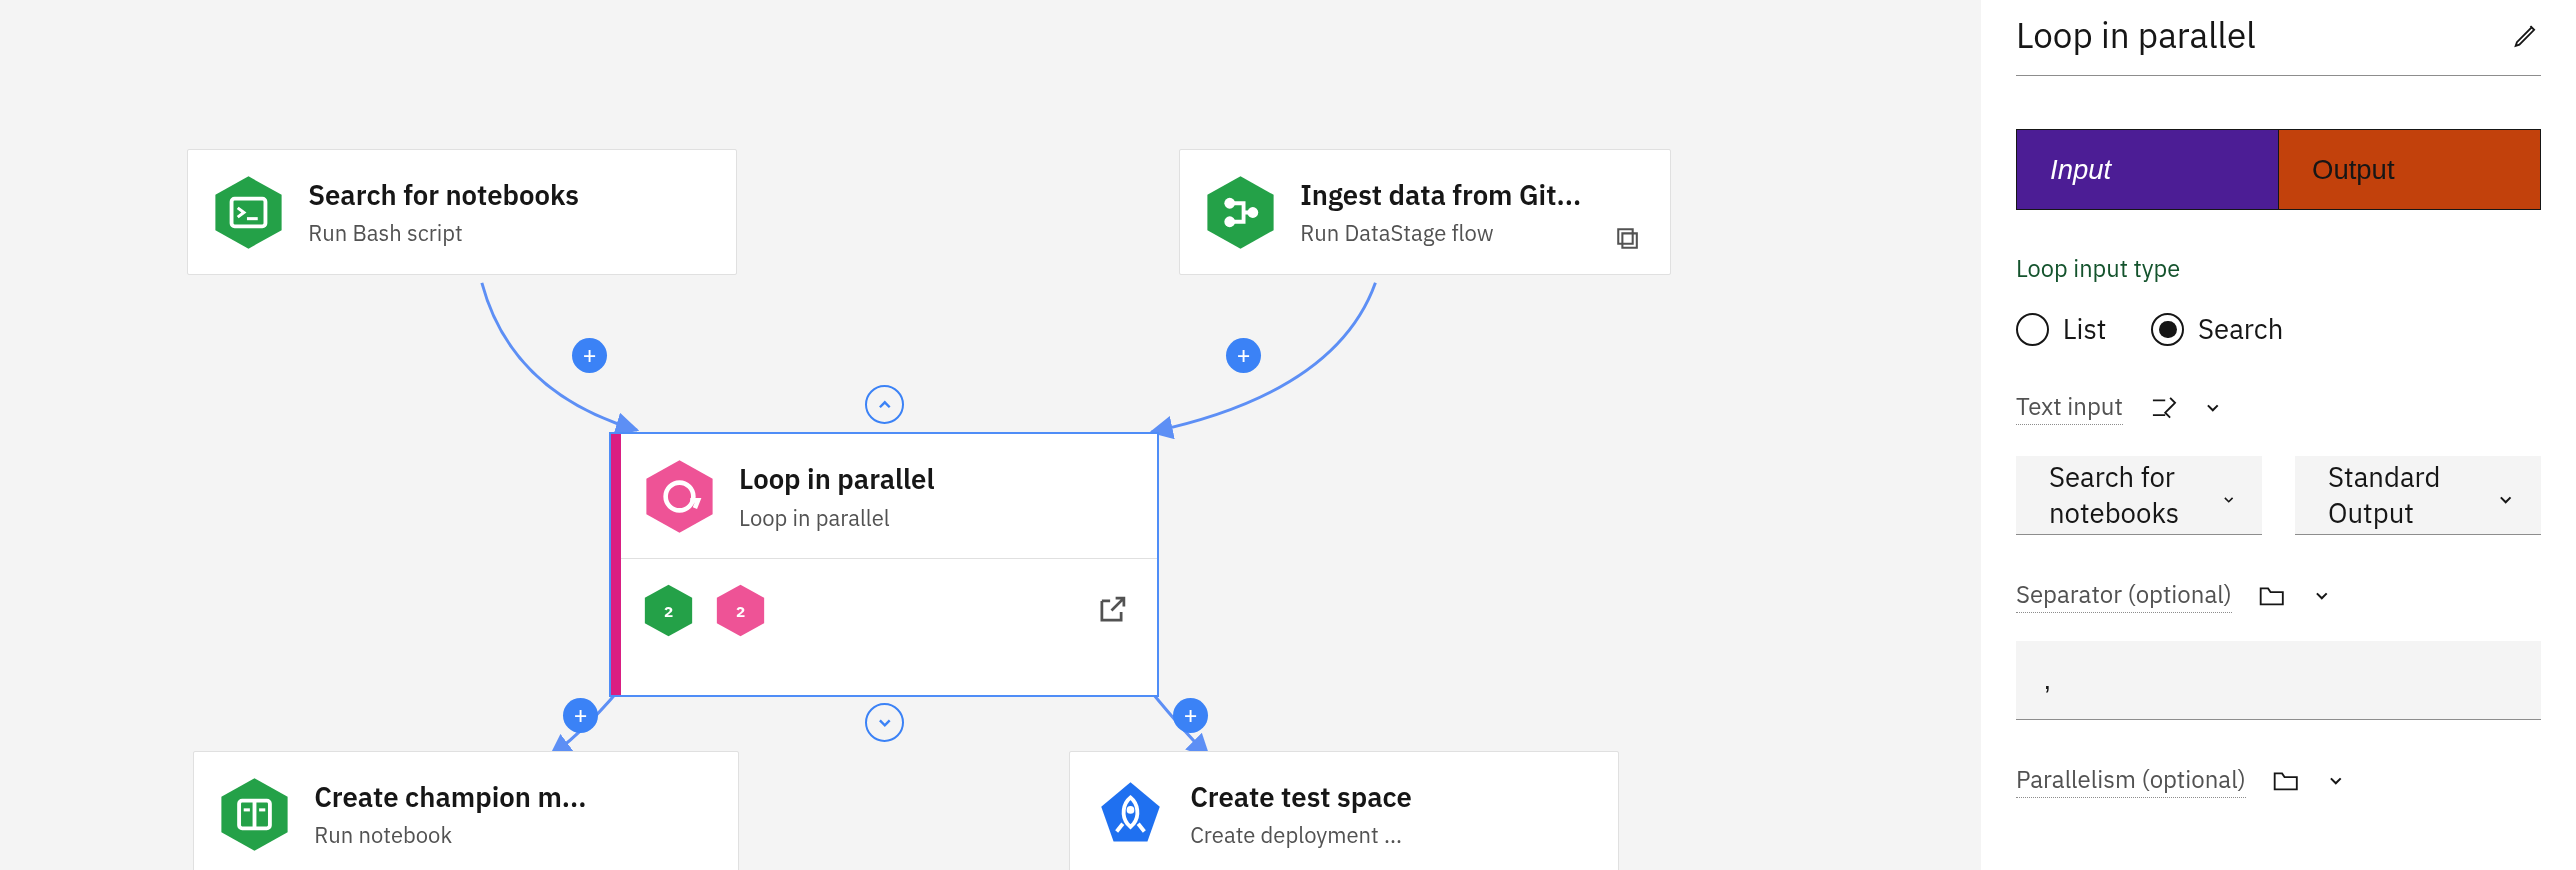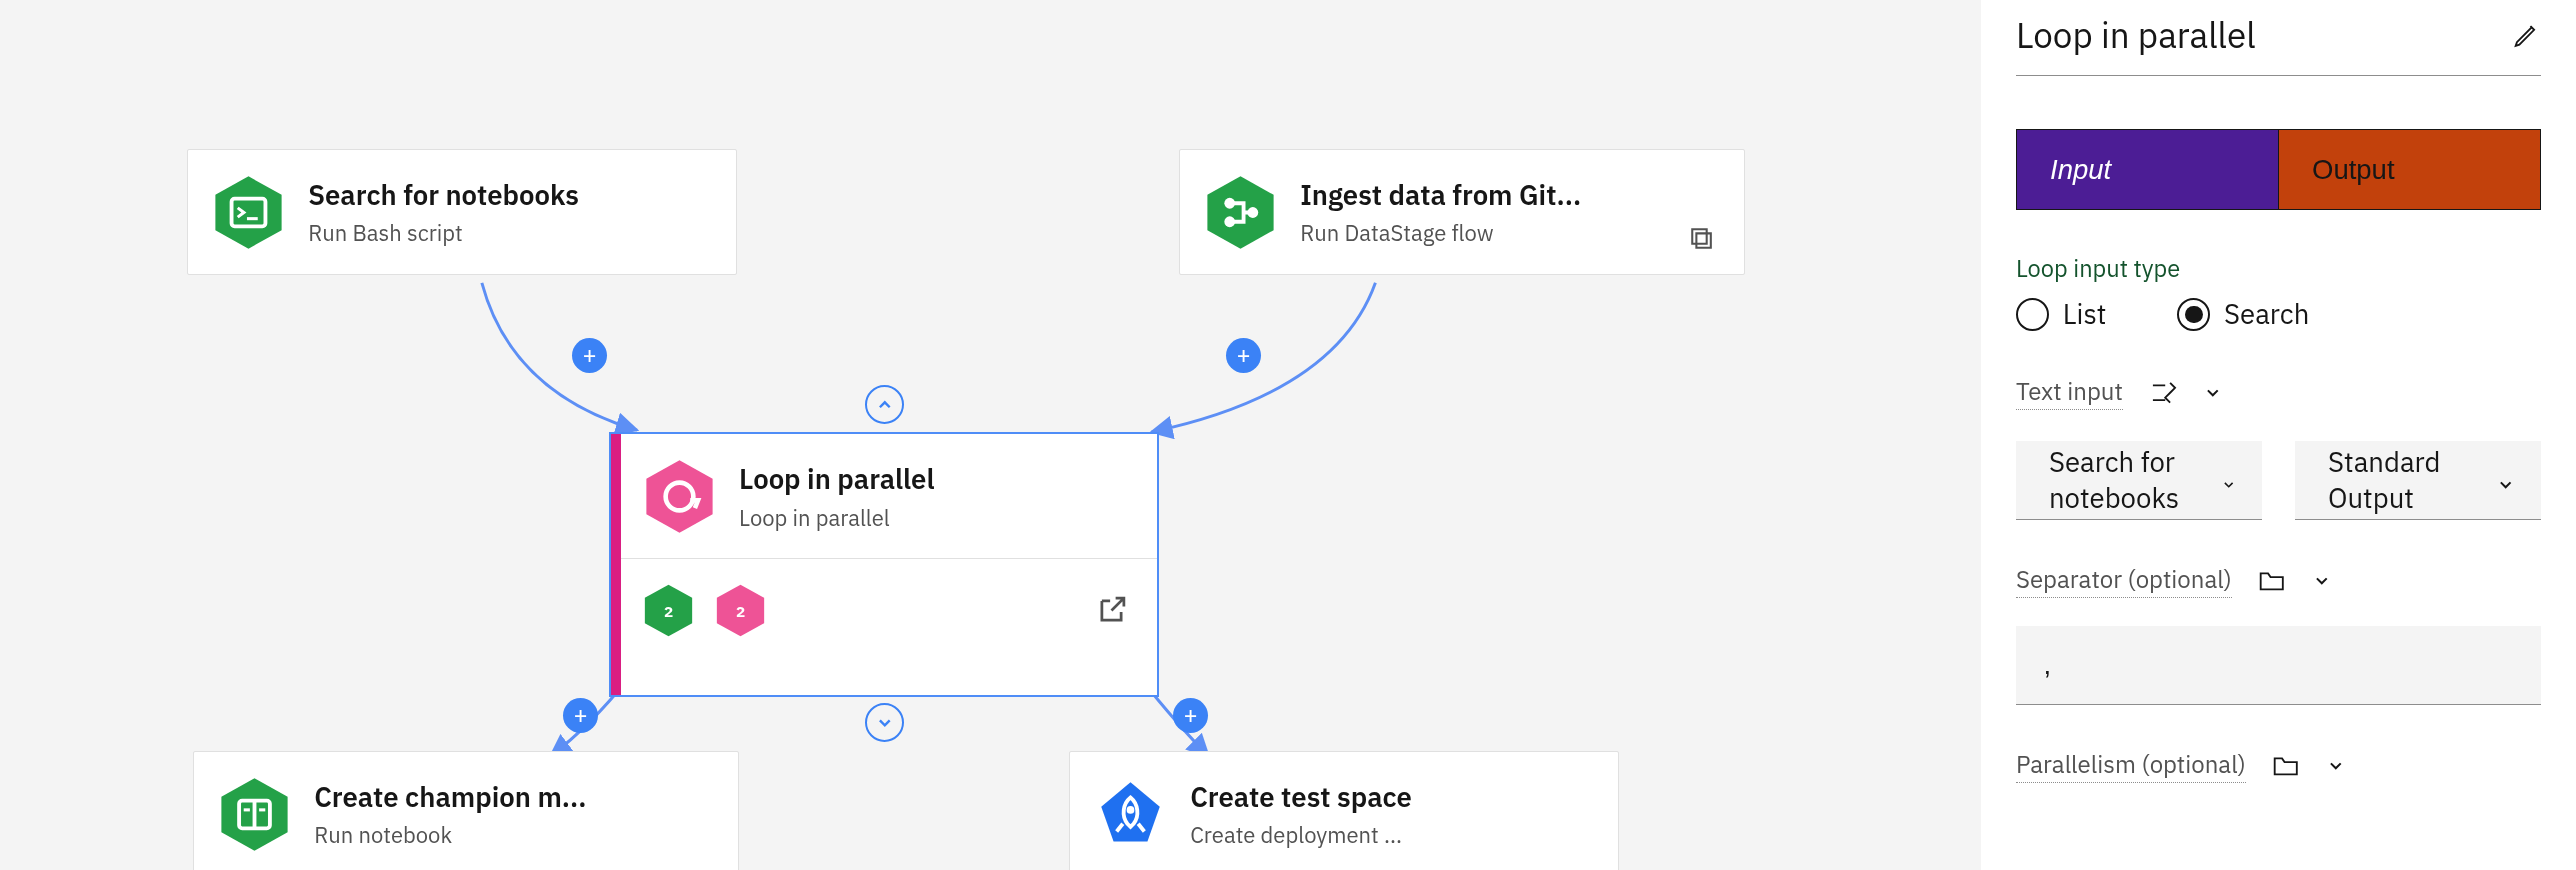--- a/index.html
+++ b/index.html
@@ -52,21 +52,21 @@
     width: 77px; height: 77px;
     display: flex; align-items: center; justify-content: center;
     flex-shrink: 0;
   }
   .hex svg { width: 77px; height: 77px; }
   .hex-green polygon { fill: #24a148; }
   .hex-pink  polygon { fill: #ee5396; }
   .hex-blue  polygon { fill: #1f70f0; }
 
   .node-searchnb  { left: 187px;  top: 149px; width: 550px; }
-  .node-ingest    { left: 1179px; top: 149px; width: 566px; }
+  .node-ingest    { left: 1179px; top: 149px; width: 492px; }
   .node-loop      { left: 609px;  top: 432px; width: 550px; height: 265px; padding: 0; display: block; border-radius: 0; }
   .node-loop-top  { display: flex; align-items: center; gap: 21.6px; padding: 23.6px 29.5px; }
   .node-loop-top .texts .title { max-width: 354px; }
   .node-loop-bottom {
     border-top: 1px solid #e0e0e0;
     display: flex; align-items: center; gap: 17.7px;
     padding: 17.7px 29.5px;
     height: 104px;
   }
   .mini-badge {
@@ -146,22 +146,22 @@
     background: #c2410c; color: #161616;
   }
   .toggle-btn.active { background: #4c1d95; color: #fff; font-style: italic; }
   .toggle-btn + .toggle-btn { border-left: 1px solid #161616; }
 
   .field-label {
     font-size: 23.6px; color: #14532d;
     margin-top: 43px;
   }
   .radio-row {
-    display: flex; gap: 71px;
-    margin-top: 13px;
+    display: flex; gap: 45px;
+    margin-top: 28px;
   }
   .radio {
     display: flex; align-items: center; gap: 13.8px;
     font-size: 27.5px; color: #161616;
     cursor: pointer;
   }
   .radio .circle {
     width: 33px; height: 33px;
     border: 2px solid #161616; border-radius: 50%;
     display: flex; align-items: center; justify-content: center;

